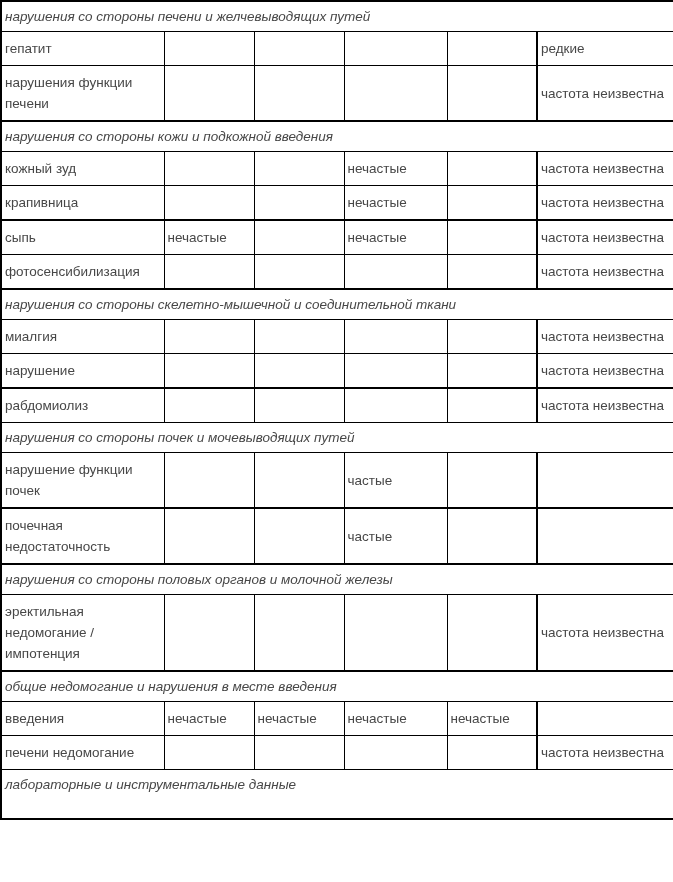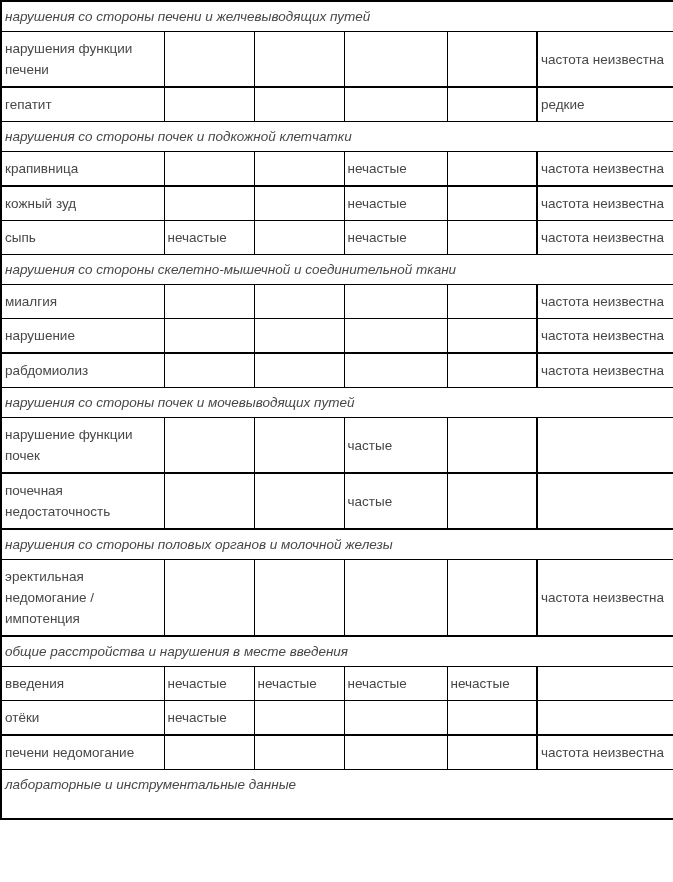--- a/index.html
+++ b/index.html
@@ -47,61 +47,69 @@
       <col style="width:90px">
       <col style="width:90px">
       <col style="width:103px">
       <col style="width:90px">
       <col style="width:137px">
     </colgroup>
     <tbody>
         <tr class="section-row">
           <td colspan="6">нарушения со стороны печени и желчевыводящих путей</td>
         </tr>
+        <tr class="data-row">
+          <td>гепатит</td>
+          <td></td>
+          <td></td>
+          <td></td>
+          <td></td>
+          <td>редкие</td>
+        </tr>
         <tr class="data-row thick-bottom">
           <td>нарушения функции
 печени</td>
           <td></td>
           <td></td>
           <td></td>
           <td></td>
           <td>частота неизвестна</td>
         </tr>
+        <tr class="section-row">
+          <td colspan="6">нарушения со стороны кожи и подкожной введения</td>
+        </tr>
         <tr class="data-row">
-          <td>гепатит</td>
-          <td></td>
-          <td></td>
-          <td></td>
-          <td></td>
-          <td>редкие</td>
-        </tr>
-        <tr class="section-row">
-          <td colspan="6">нарушения со стороны почек и подкожной клетчатки</td>
-        </tr>
-        <tr class="data-row thick-bottom">
-          <td>крапивница</td>
+          <td>кожный зуд</td>
           <td></td>
           <td></td>
           <td>нечастые</td>
           <td></td>
           <td>частота неизвестна</td>
         </tr>
-        <tr class="data-row">
-          <td>кожный зуд</td>
+        <tr class="data-row thick-bottom">
+          <td>крапивница</td>
           <td></td>
           <td></td>
           <td>нечастые</td>
           <td></td>
           <td>частота неизвестна</td>
         </tr>
         <tr class="data-row">
           <td>сыпь</td>
           <td>нечастые</td>
           <td></td>
           <td>нечастые</td>
+          <td></td>
+          <td>частота неизвестна</td>
+        </tr>
+        <tr class="data-row thick-bottom">
+          <td>фотосенсибилизация</td>
+          <td></td>
+          <td></td>
+          <td></td>
           <td></td>
           <td>частота неизвестна</td>
         </tr>
         <tr class="section-row">
           <td colspan="6">нарушения со стороны скелетно-мышечной и соединительной ткани</td>
         </tr>
         <tr class="data-row">
           <td>миалгия</td>
           <td></td>
           <td></td>
@@ -152,36 +160,28 @@
         <tr class="data-row thick-bottom">
           <td>эректильная недомогание /
 импотенция</td>
           <td></td>
           <td></td>
           <td></td>
           <td></td>
           <td>частота неизвестна</td>
         </tr>
         <tr class="section-row">
-          <td colspan="6">общие расстройства и нарушения в месте введения</td>
+          <td colspan="6">общие недомогание и нарушения в месте введения</td>
         </tr>
         <tr class="data-row">
           <td>введения</td>
           <td>нечастые</td>
           <td>нечастые</td>
           <td>нечастые</td>
           <td>нечастые</td>
-          <td></td>
-        </tr>
-        <tr class="data-row thick-bottom">
-          <td>отёки</td>
-          <td>нечастые</td>
-          <td></td>
-          <td></td>
-          <td></td>
           <td></td>
         </tr>
         <tr class="data-row">
           <td>печени недомогание</td>
           <td></td>
           <td></td>
           <td></td>
           <td></td>
           <td>частота неизвестна</td>
         </tr>

